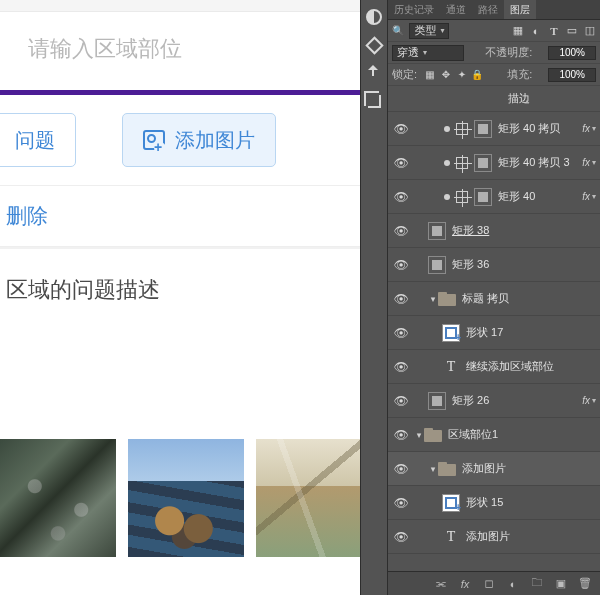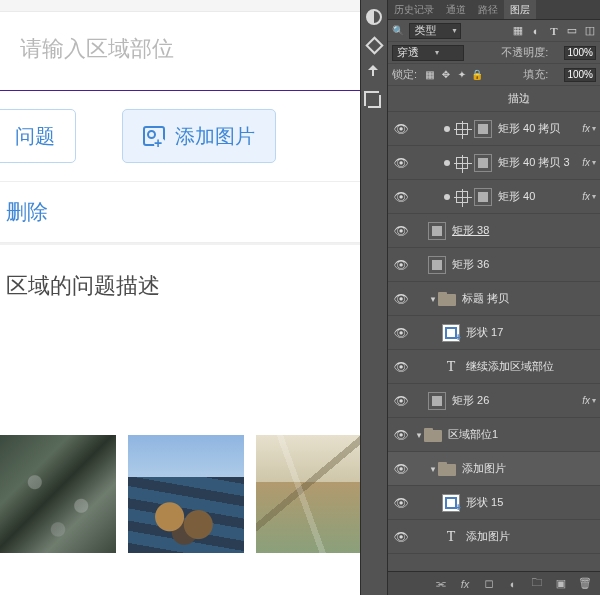--- a/index.html
+++ b/index.html
@@ -16,22 +16,22 @@
     position: absolute;
     left: 0; top: 0;
     width: 360px; height: 595px;
     background: #fff;
   }
   .grey-strip {
     height: 12px; background: #f5f5f5;
     border-bottom: 1px solid #eaeaea;
   }
   .input-row {
-    padding: 22px 12px 26px 20px;
-    border-bottom: 1px solid #4c1d95;
+    padding: 22px 12px 26px 28px;
+    border-bottom: 5px solid #4c1d95;
   }
   .input-txt {
     font-size: 22px;
     color: #b8b8b8;
   }
   .btn-row {
     display: flex;
     gap: 46px;
     padding: 18px 0 18px 0;
     border-bottom: 1px solid #eeeeee;
@@ -184,31 +184,31 @@
     border-bottom: 1px solid #484848;
   }
   .sel {
     background: #3a3a3a;
     border: 1px solid #2b2b2b;
     color: #dcdcdc;
     font-size: 11px;
     height: 16px;
     display: inline-flex; align-items: center;
     padding: 0 4px;
-    gap: 16px;
+    gap: 4px;
   }
   .sel .caret { font-size: 8px; color: #bcbcbc; }
   .filter-icons { margin-left: auto; display: flex; gap: 6px; align-items: center; }
   .fi { width: 12px; height: 12px; color: #cfcfcf; display:inline-flex;align-items:center;justify-content:center;font-size:11px;}
 
   .pct-group { margin-left: auto; display:flex;align-items:center;gap:16px;}
   .pct-group span.lbl { color: #c0c0c0; }
   .pct-box {
     background: #3a3a3a; border:1px solid #2b2b2b; color:#fff;
-    font-size: 10px; padding: 0 2px; height:14px;
+    font-size: 10px; padding: 0 10px; height:14px;
     display:inline-flex;align-items:center;min-width:30px;justify-content:flex-end;
   }
   .lock-row .lead { color:#c6c6c6; }
   .lock-icons { display:flex; gap:4px; align-items:center; margin-left:4px;}
   .li { width:12px;height:12px;display:inline-flex;align-items:center;justify-content:center;font-size:10px;color:#cfcfcf;}
 
   .layers {
     flex: 1 1 auto;
     overflow: hidden;
   }

